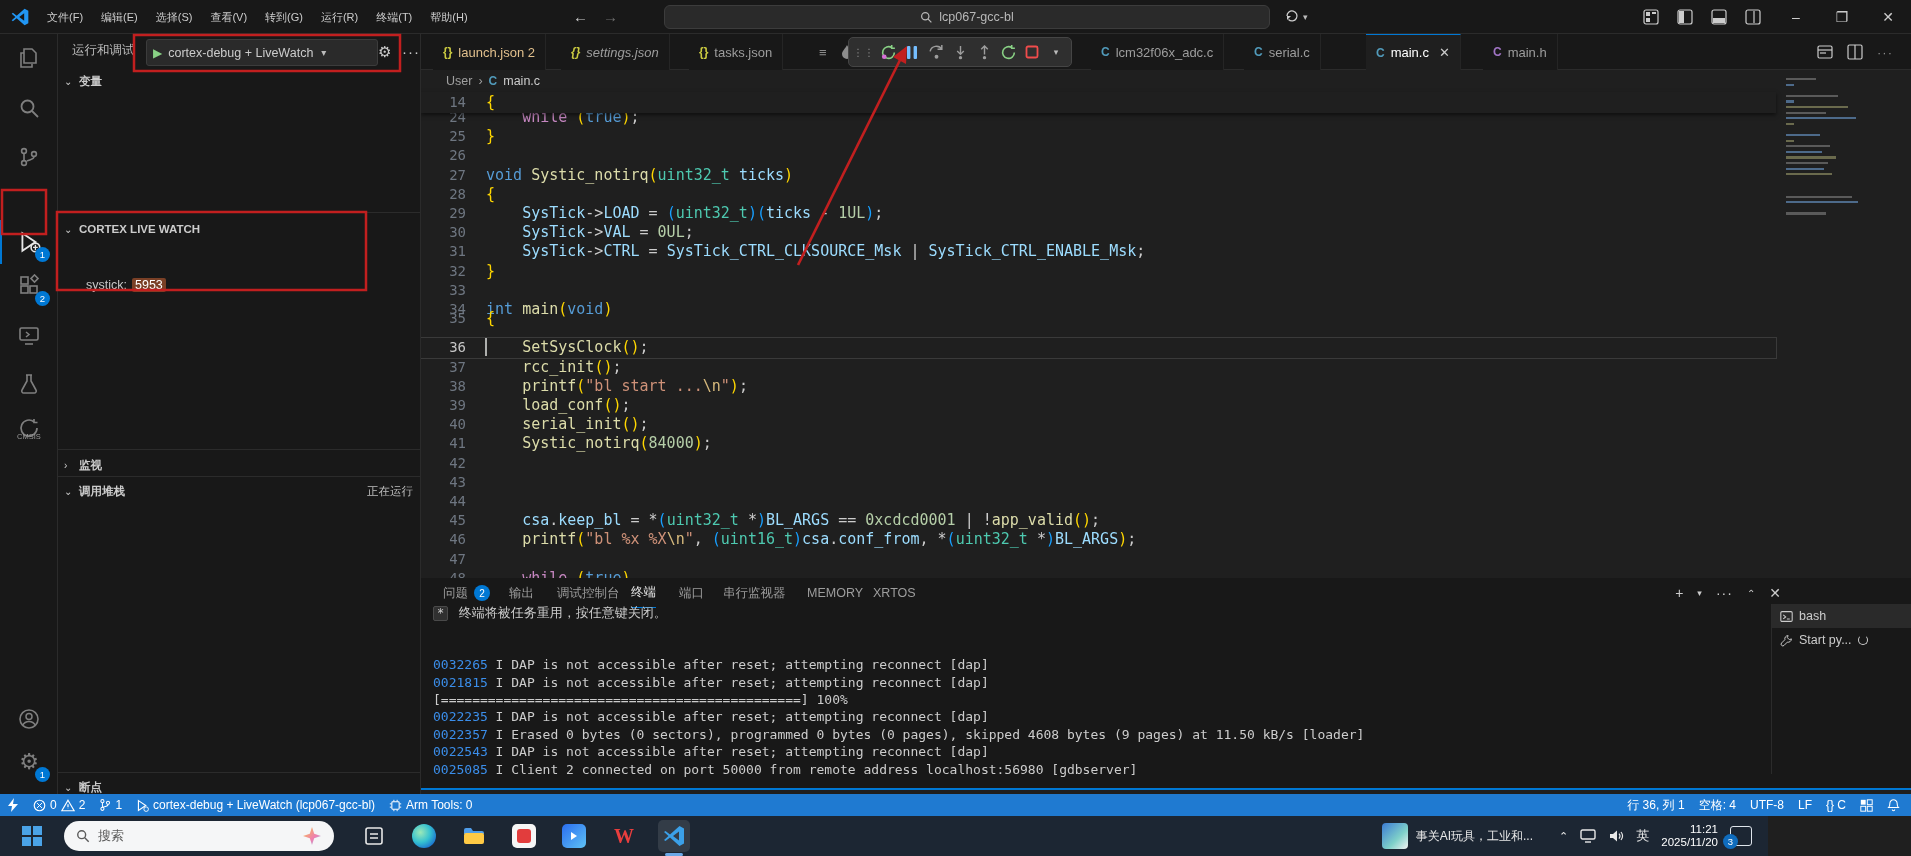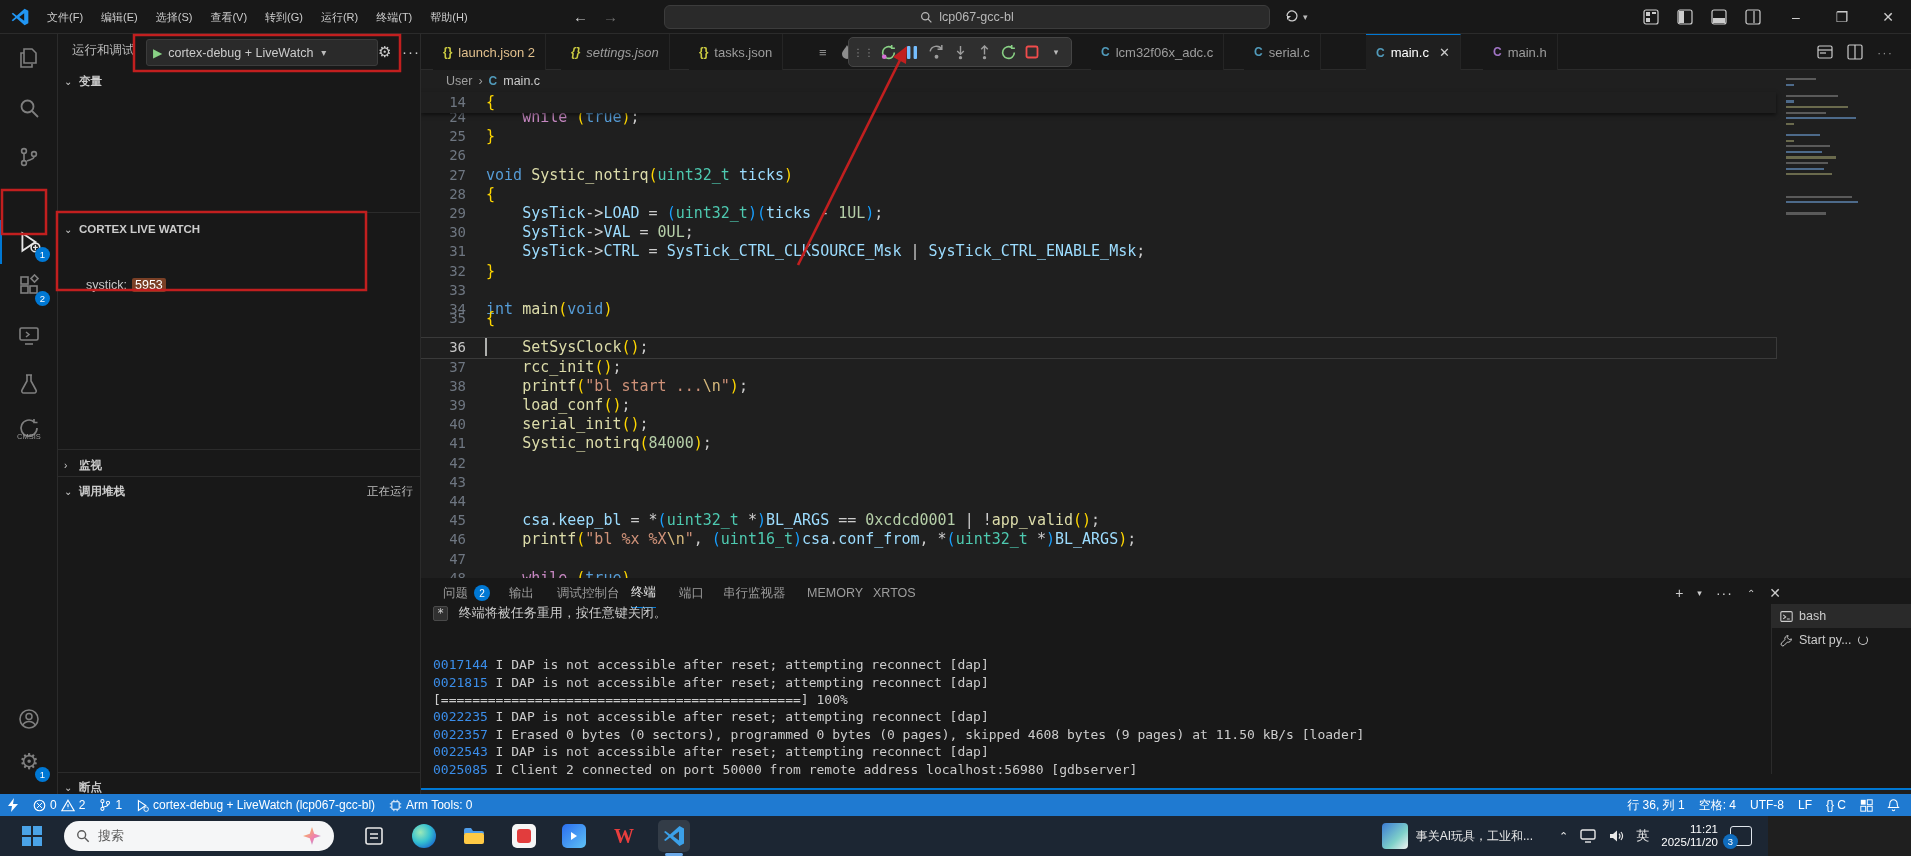--- a/index.html
+++ b/index.html
@@ -475,21 +475,21 @@
     <div id="panel-actions">
       <span>+</span>
       <span style="font-size:9px">▾</span>
       <span style="letter-spacing:1px">···</span>
       <span style="font-size:10px">⌃</span>
       <span>✕</span>
     </div>
     <div id="terminal">
         <div class="term-row" style="top: 0px;"><span class="tk-ic">*</span><span class="tk-w"> 终端将被任务重用，按任意键关闭。</span></div>
         <div class="term-row" style="top: 17.4px;"></div>
-        <div class="term-row" style="top: 52.2px;"><span class="tk-num">0017144</span><span class="tk-w"> I DAP is not accessible after reset; attempting reconnect [dap]</span></div>
+        <div class="term-row" style="top: 52.2px;"><span class="tk-num">0032265</span><span class="tk-w"> I DAP is not accessible after reset; attempting reconnect [dap]</span></div>
         <div class="term-row" style="top: 69.6px;"><span class="tk-num">0021815</span><span class="tk-w"> I DAP is not accessible after reset; attempting reconnect [dap]</span></div>
         <div class="term-row" style="top: 87px;"><span class="tk-w">[==============================================] 100%</span></div>
         <div class="term-row" style="top: 104.4px;"><span class="tk-num">0022235</span><span class="tk-w"> I DAP is not accessible after reset; attempting reconnect [dap]</span></div>
         <div class="term-row" style="top: 121.8px;"><span class="tk-num">0022357</span><span class="tk-w"> I Erased 0 bytes (0 sectors), programmed 0 bytes (0 pages), skipped 4608 bytes (9 pages) at 11.50 kB/s [loader]</span></div>
         <div class="term-row" style="top: 139.2px;"><span class="tk-num">0022543</span><span class="tk-w"> I DAP is not accessible after reset; attempting reconnect [dap]</span></div>
         <div class="term-row" style="top: 156.6px;"><span class="tk-num">0025085</span><span class="tk-w"> I Client 2 connected on port 50000 from remote address localhost:56980 [gdbserver]</span></div>
       </div>
     <div id="term-list">
       <div class="term-item sel">
         <svg class="ic" width="13" height="13" viewBox="0 0 16 16">

